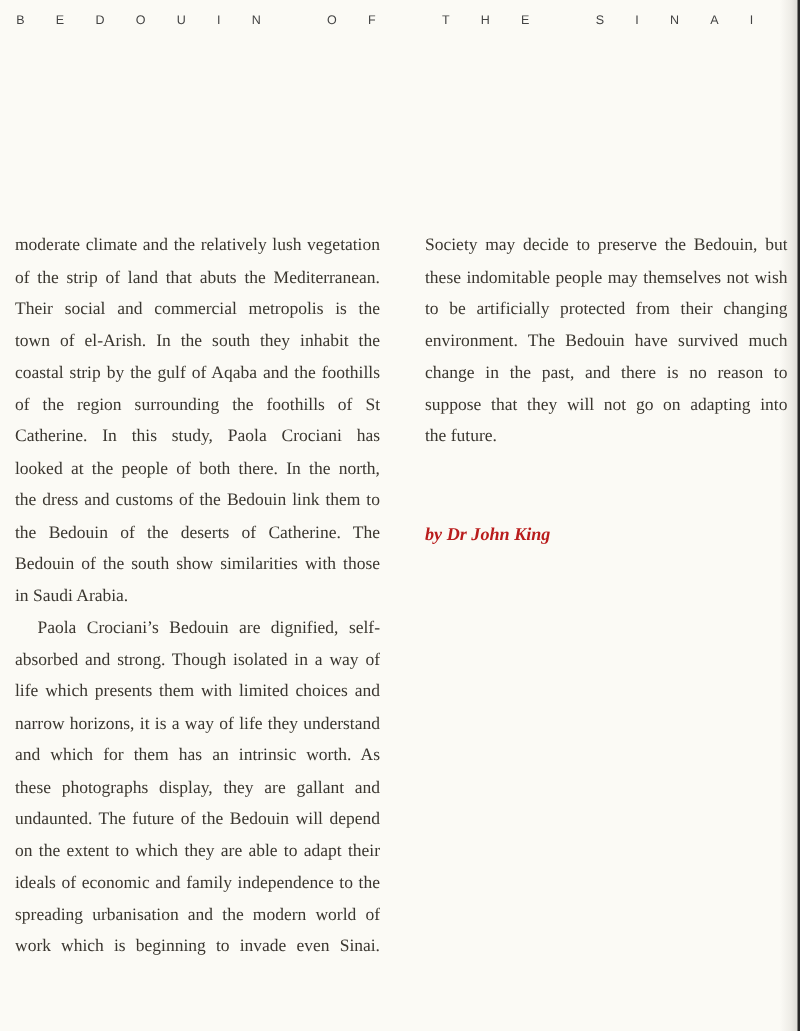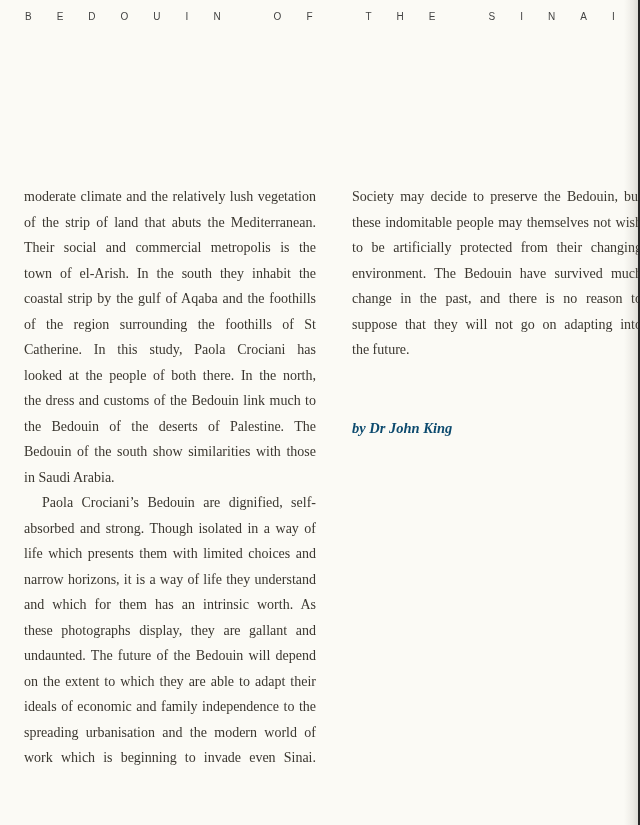--- a/index.html
+++ b/index.html
@@ -4,21 +4,21 @@
 <style>
   html, body { margin: 0; padding: 0; }
   body {
     width: 640px; height: 825px;
     background: #fbfaf5;
     font-family: "Liberation Serif", serif;
     color: #3a362f;
     position: relative;
     overflow: hidden;
   }
-  .page { position: absolute; inset: 0; margin-left: 12px; }
+  .page { position: absolute; inset: 0; }
 
   
   .running-head {
     position: absolute;
     top: 11px; left: 13px; right: 0;
     white-space: nowrap;
     font-family: "Liberation Sans", sans-serif;
     font-size: 10px; font-weight: 500;
     color: #434343;
   }
@@ -39,21 +39,21 @@
     overflow: hidden;
   }
   .line.plain { text-align-last: left; }
   .line.indent { text-indent: 18px; }
 
   .byline {
     margin-top: 57px;
     font-size: 14.5px;
     font-style: italic;
     font-weight: 600;
-    color: #0c4a6e;
+    color: #b91c1c;
   }
 
   
   .edge-shadow {
     position: absolute; top: 0; bottom: 0; right: 0;
     width: 16px;
     background: linear-gradient(to right,
       rgba(118,112,100,0) 0%,
       rgba(118,112,100,0.10) 55%,
       rgba(90,85,78,0.22) 100%);
@@ -74,22 +74,22 @@
 
   <div class="column column-left">
       <div class="line">moderate climate and the relatively lush vegetation</div>
       <div class="line">of the strip of land that abuts the Mediterranean.</div>
       <div class="line">Their social and commercial metropolis is the</div>
       <div class="line">town of el-Arish. In the south they inhabit the</div>
       <div class="line">coastal strip by the gulf of Aqaba and the foothills</div>
       <div class="line">of the region surrounding the foothills of St</div>
       <div class="line">Catherine. In this study, Paola Crociani has</div>
       <div class="line">looked at the people of both there. In the north,</div>
-      <div class="line">the dress and customs of the Bedouin link much to</div>
-      <div class="line">the Bedouin of the deserts of Palestine. The</div>
+      <div class="line">the dress and customs of the Bedouin link them to</div>
+      <div class="line">the Bedouin of the deserts of Catherine. The</div>
       <div class="line">Bedouin of the south show similarities with those</div>
       <div class="line plain">in Saudi Arabia.</div>
       <div class="line indent">Paola Crociani’s Bedouin are dignified, self-</div>
       <div class="line">absorbed and strong. Though isolated in a way of</div>
       <div class="line">life which presents them with limited choices and</div>
       <div class="line">narrow horizons, it is a way of life they understand</div>
       <div class="line">and which for them has an intrinsic worth. As</div>
       <div class="line">these photographs display, they are gallant and</div>
       <div class="line">undaunted. The future of the Bedouin will depend</div>
       <div class="line">on the extent to which they are able to adapt their</div>

